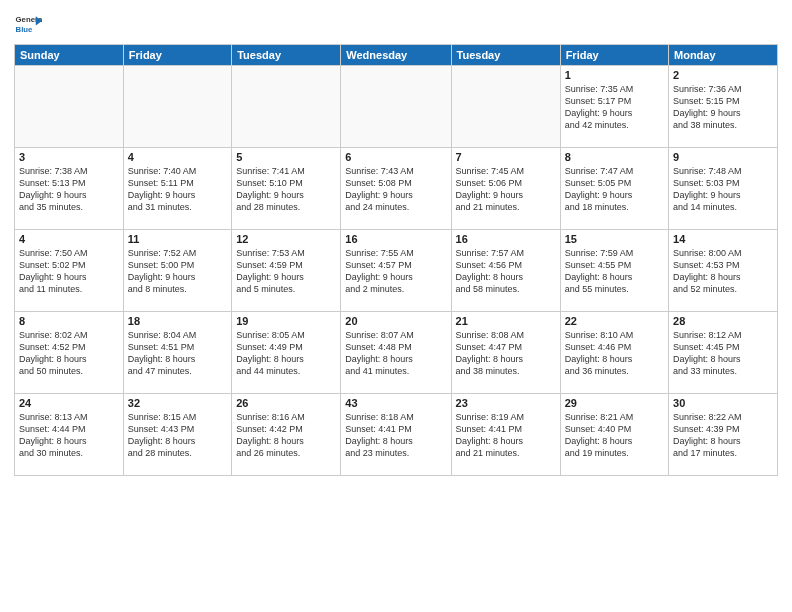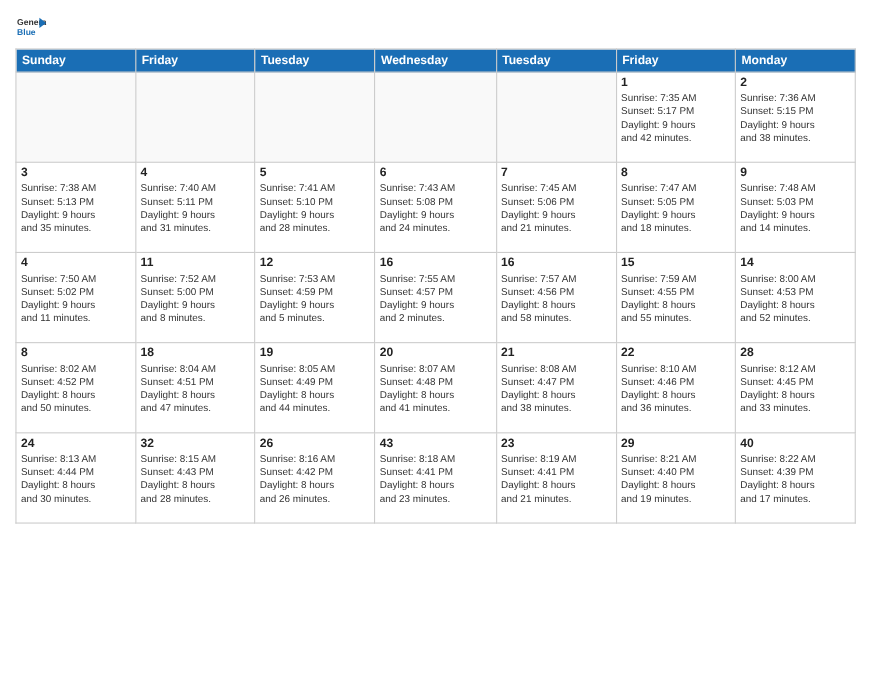--- a/index.html
+++ b/index.html
@@ -237,19 +237,19 @@
           </td>
           <td>
             <div class="day-number">23</div>
             <div class="day-info">Sunrise: 8:19 AM<br>Sunset: 4:41 PM<br>Daylight: 8 hours<br>and 21 minutes.</div>
           </td>
           <td>
             <div class="day-number">29</div>
             <div class="day-info">Sunrise: 8:21 AM<br>Sunset: 4:40 PM<br>Daylight: 8 hours<br>and 19 minutes.</div>
           </td>
           <td>
-            <div class="day-number">40</div>
+            <div class="day-number">30</div>
             <div class="day-info">Sunrise: 8:22 AM<br>Sunset: 4:39 PM<br>Daylight: 8 hours<br>and 17 minutes.</div>
           </td>
         </tr>
       </tbody>
   </table>
 </div>
 
 </body></html>

